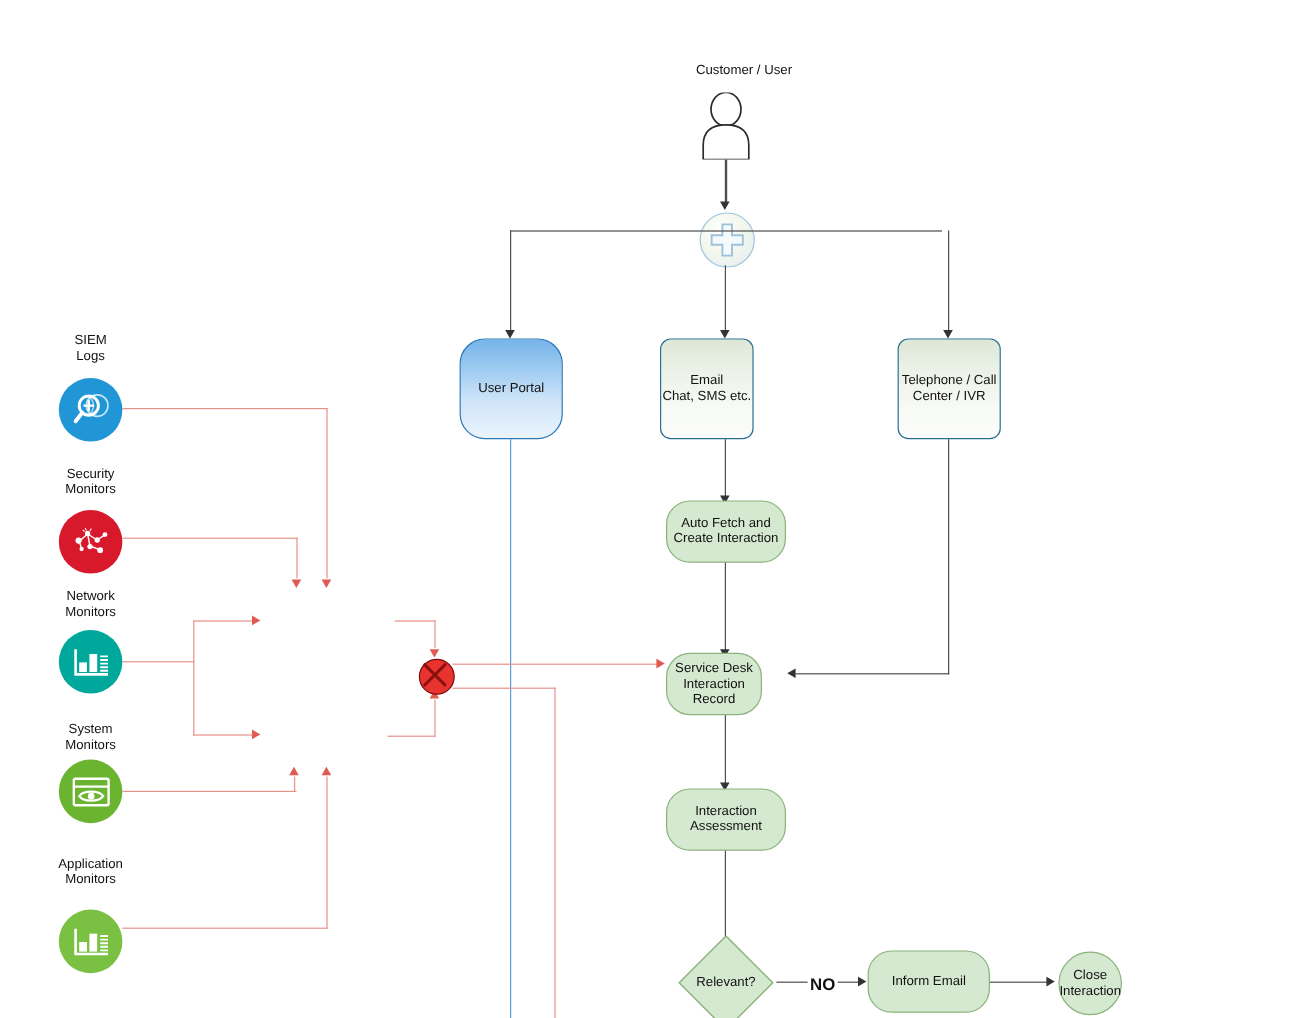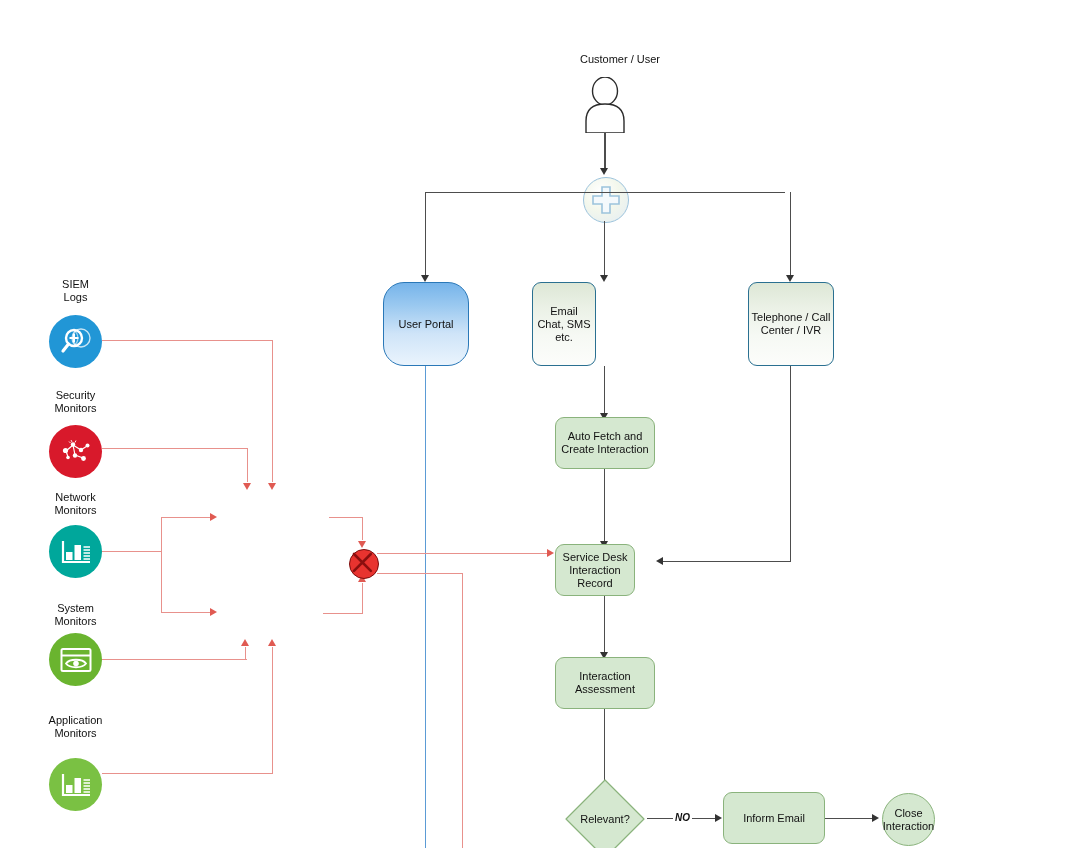--- a/index.html
+++ b/index.html
@@ -12,21 +12,21 @@
   .srcIcon{position:absolute;width:53px;height:53px;border-radius:50%;display:flex;align-items:center;justify-content:center;}
   .srcIcon svg{display:block;}
 
   
   .node{position:absolute;box-sizing:border-box;display:flex;align-items:center;justify-content:center;text-align:center;font-size:11px;line-height:13px;color:#111;white-space:pre-line;}
 
   .node.blue{border:1.4px solid #2a78b8;border-radius:21px;
      background:linear-gradient(180deg,#76b4ea 0%, #9bc9f0 28%, #cfe4f8 62%, #eaf4fd 100%);}
   .node.chan{border:1.4px solid #2a7091;border-radius:9px;
      background:linear-gradient(180deg,#dde7d6 0%, #ebf1e6 30%, #f6f9f4 65%, #fcfdfb 100%);}
-  .node.green{border:1.2px solid #8ab37c;border-radius:9px;background:#d5e8d0;}
+  .node.green{border:1.2px solid #8ab37c;border-radius:20px;background:#d5e8d0;}
   .node.redbox{border:1.6px solid #111111;background:#f43232;color:#ffffff;border-radius:0;font-size:11px;line-height:13px;}
 
   .diamond{position:absolute;}
   .diamond .dtxt{position:absolute;left:0;top:0;width:100%;height:100%;display:flex;align-items:center;justify-content:center;font-size:11px;color:#111;}
 
   .circNode{position:absolute;border:1.2px solid #8ab37c;background:#d5e8d0;border-radius:50%;}
   .circNode .ctxt{position:absolute;left:-14px;top:0;width:calc(100% + 28px);height:100%;display:flex;align-items:center;justify-content:center;text-align:center;font-size:11px;line-height:12.5px;color:#111;white-space:pre-line;}
 
   
   .gw-plus{position:absolute;width:44px;height:44px;border-radius:50%;border:1.3px solid #9cc3dc;
@@ -39,21 +39,21 @@
   .ln.blue{background:#5b9bd5;}
   .ln.dark{background:#4d4d4d;}
   .arw{position:absolute;width:0;height:0;}
   .arw.d{border-left:4.5px solid transparent;border-right:4.5px solid transparent;border-top:7px solid #333;}
   .arw.l{border-top:4.5px solid transparent;border-bottom:4.5px solid transparent;border-right:7px solid #333;}
   .arw.r{border-top:4.5px solid transparent;border-bottom:4.5px solid transparent;border-left:7px solid #333;}
   .arw.rd-d{border-left:4.5px solid transparent;border-right:4.5px solid transparent;border-top:7px solid #e05a52;}
   .arw.rd-r{border-top:4.5px solid transparent;border-bottom:4.5px solid transparent;border-left:7px solid #e05a52;}
   .arw.rd-u{border-left:4.5px solid transparent;border-right:4.5px solid transparent;border-bottom:7px solid #e05a52;}
 
-  .edgelbl{position:absolute;font-size:10px;font-weight:bold;color:#111;background:#fff;padding:0 2px;font-style:italic;}
+  .edgelbl{position:absolute;font-size:14px;font-weight:bold;color:#111;background:#fff;padding:0 2px;}
 
   
   .actor{position:absolute;}
 </style>
 </head>
 <body>
 
 <div id="canvas">
 
   <div class="lbl" style="left:540px;top:21px;width:160px;">Customer / User</div>
@@ -75,21 +75,21 @@
 
   <div class="ln dark" style="left:425px;top:160px;width:360px;height:1.4px;"></div>
   <div class="ln dark" style="left:425px;top:160px;width:1.4px;height:84px;"></div>
   <div class="arw d" style="left:421px;top:243px;"></div>
   <div class="ln dark" style="left:604px;top:189px;width:1.4px;height:55px;"></div>
   <div class="arw d" style="left:600px;top:243px;"></div>
   <div class="ln dark" style="left:790px;top:160px;width:1.4px;height:84px;"></div>
   <div class="arw d" style="left:786px;top:243px;"></div>
 
   <div class="node blue" style="left:383px;top:250px;width:86px;height:84px;">User Portal</div>
-  <div class="node chan" style="left:532px;top:250px;width:64px;height:84px;">Email
+  <div class="node chan" style="left:550px;top:250px;width:78px;height:84px;">Email
 Chat, SMS etc.</div>
   <div class="node chan" style="left:748px;top:250px;width:86px;height:84px;">Telephone / Call
 Center / IVR</div>
 
   <div class="ln blue" style="left:425px;top:334px;width:1.4px;height:514px;"></div>
 
   <div class="ln dark" style="left:604px;top:334px;width:1.4px;height:48px;"></div>
   <div class="arw d" style="left:600px;top:381px;"></div>
 
   <div class="ln dark" style="left:790px;top:334px;width:1.4px;height:196px;"></div>

